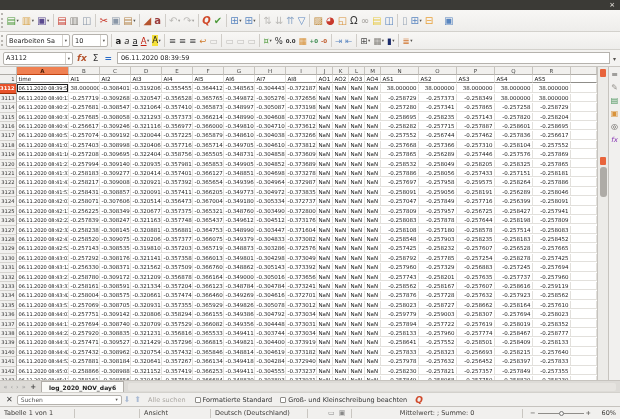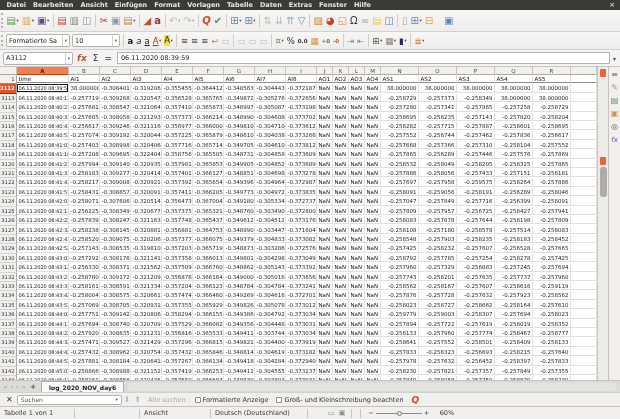--- a/index.html
+++ b/index.html
@@ -88,33 +88,20 @@
   .zoomslider{display:flex;align-items:center;gap:2px;margin:0 3px}
   .ztrack{width:46px;height:1px;background:#8f8d89;position:relative}
   .zthumb{position:absolute;left:21px;top:-2px;width:5px;height:5px;border-radius:50%;
     background:#f4f3f1;border:1px solid #777}
   .sico{font-size:7px;color:#888;margin:0 2px}
 </style>
 </head>
 <body>
 
 <div class="menubar">
-  <span id="menu-items" style="display: flex;">
-      <span class="menu-item">Datei</span>
-      <span class="menu-item">Bearbeiten</span>
-      <span class="menu-item">Ansicht</span>
-      <span class="menu-item">Einfügen</span>
-      <span class="menu-item">Format</span>
-      <span class="menu-item">Vorlagen</span>
-      <span class="menu-item">Tabelle</span>
-      <span class="menu-item">Daten</span>
-      <span class="menu-item">Extras</span>
-      <span class="menu-item">Fenster</span>
-      <span class="menu-item">Hilfe</span>
-    </span>
   <span class="win-close">×</span>
 </div>
 
 <div class="tb tb1">
   <span class="grip"></span>
   <span id="tb1-icons" style="display:flex;align-items:center;flex:1">
       <span class="tbtn">
         <span class="g" style="color: rgb(78, 154, 58);">▤</span>
         <span class="caret">▾</span>
       </span>
@@ -228,24 +215,24 @@
       <span class="gap"></span>
       <span class="tbtn">
         <span class="g" style="color: rgb(90, 134, 192);">▣</span>
       </span>
     </span>
 </div>
 
 <div class="tb tb2">
   <span class="grip"></span>
   <span class="combo" style="width:64px">
-    <span>Formatierte Sa</span>
+    <span>Bearbeiten Sa</span>
     <span class="caret">▾</span>
   </span>
-  <span class="combo" style="width:48px">
+  <span class="combo" style="width:36px">
     <span>10</span>
     <span class="caret">▾</span>
   </span>
   <span class="sep"></span>
   <span id="tb2-icons" style="display:flex;align-items:center;flex:1">
       <span class="tbtn">
         <span class="g" style="color: rgb(28, 28, 28); font-weight: bold;">a</span>
       </span>
       <span class="tbtn">
         <span class="g" style="color: rgb(28, 28, 28); font-style: italic;">a</span>
@@ -1124,21 +1111,21 @@
   <span class="findclose">✕</span>
   <span class="findbox">
     <span>Suchen</span>
     <span class="caret">▾</span>
   </span>
   <span class="farrow">⬇</span>
   <span class="farrow">⬆</span>
   <span class="fdis">Alle suchen</span>
   <span class="chk">
     <span class="chkbox"></span>
-    <span>Formatierte Anzeige</span>
+    <span>Formatierte Standard</span>
   </span>
   <span class="chk">
     <span class="chkbox"></span>
     <span>Groß- und Kleinschreibung beachten</span>
   </span>
   <span style="font-style:italic;font-weight:bold;font-size:9px;color:#d0492a;margin-left:4px">Q</span>
 </div>
 
 <div class="statusbar">
   <span style="width:66px">Tabelle 1 von 1</span>
@@ -1146,20 +1133,21 @@
     <span style="width:56px"></span>
     <span class="sdiv"></span>
   <span style="width:62px">Ansicht</span>
   <span class="sdiv"></span>
   <span style="width:88px">Deutsch (Deutschland)</span>
   <span class="sdiv"></span>
     <span style="width:14px"></span>
   <span class="sico">▭</span>
   <span class="sico">▣</span>
   <span class="sdiv"></span>
+  <span style="flex:1;text-align:center">Mittelwert: ; Summe: 0</span>
   <span class="sdiv"></span>
   <span class="zoomslider">
     <span>−</span>
     <span class="ztrack">
         <span class="zthumb"></span>
       </span>
     <span>+</span>
   </span>
   <span style="width:22px;text-align:right">60%</span>
 </div>

